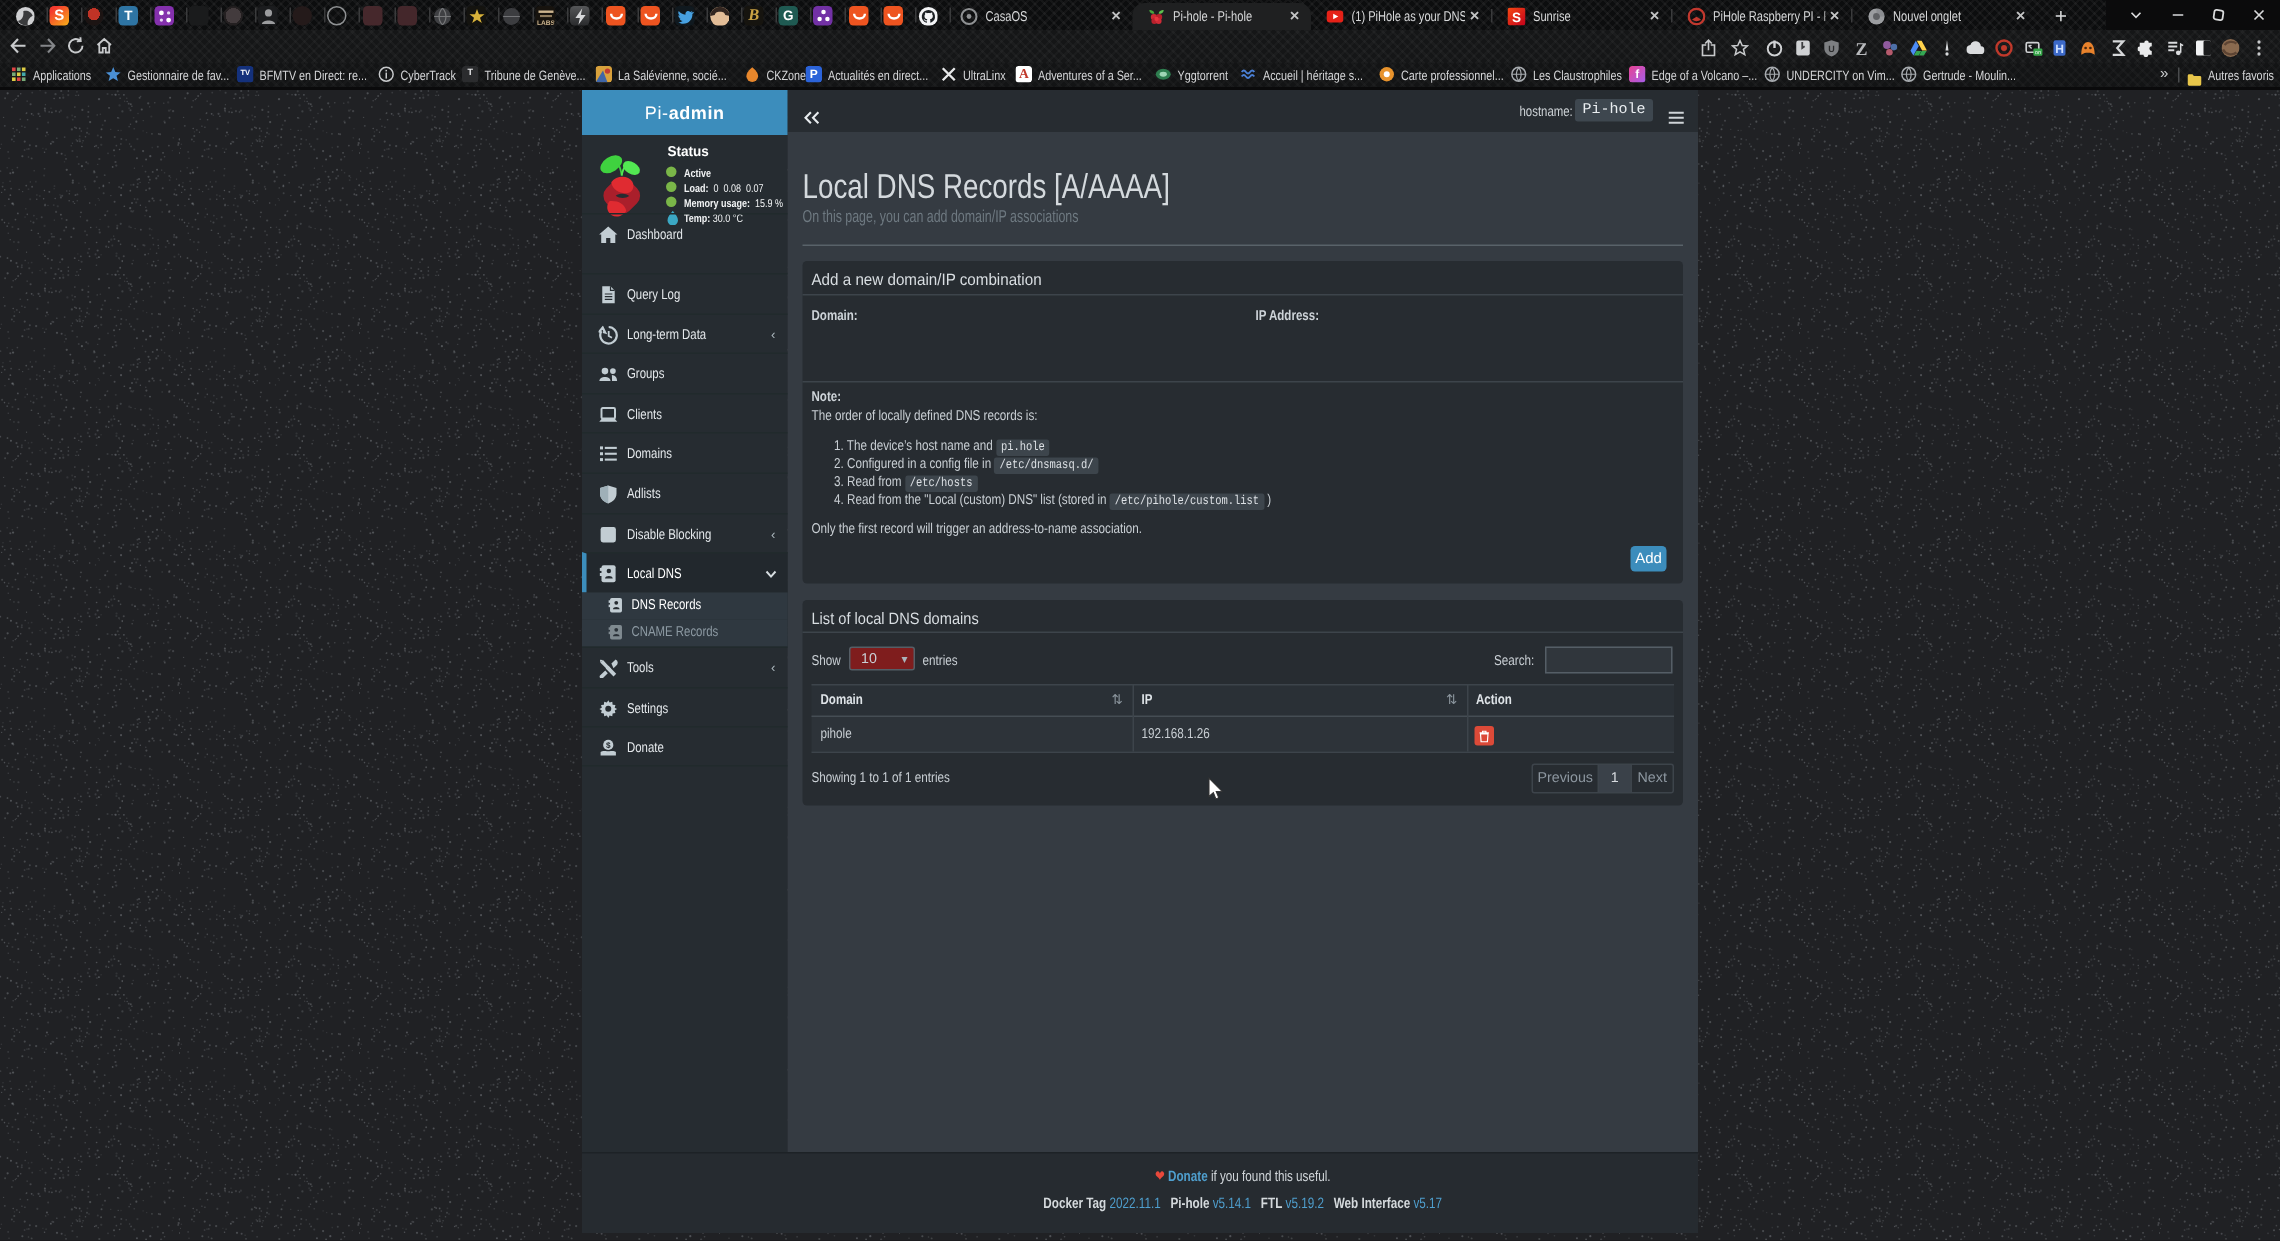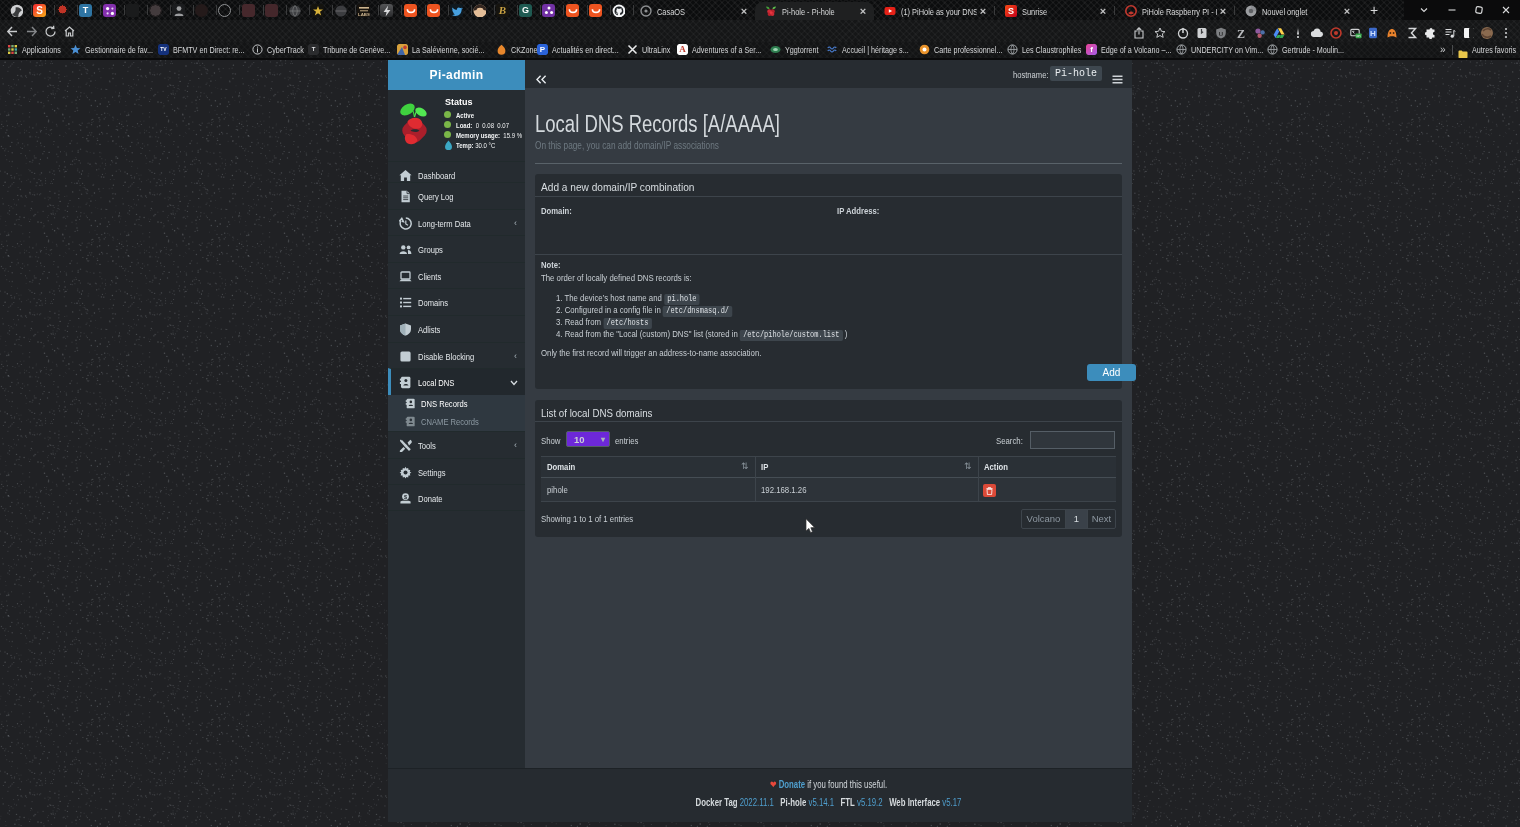--- a/index.html
+++ b/index.html
@@ -1017,21 +1017,21 @@
             <circle cx="26.6" cy="17.5" r="0.49" fill="#777b80" opacity="0.53"></circle>
           </pattern>
         </defs>
         <rect width="1520" height="767" fill="#202124"></rect>
         <rect width="1520" height="767" fill="url(#spk)"></rect>
       </svg>
 <div id="sidebar"></div>
 <div id="navbar"></div>
 <div id="content"></div>
 <div id="footer"></div>
-<div id="logo"><span style="font-weight:bold">Pi-</span><b>admin</b></div>
+<div id="logo"><span style="font-weight:normal">Pi-</span><b>admin</b></div>
 <svg style="position:absolute;left:398px;top:40px;" width="36" height="52" viewBox="0 0 36 52">
 <ellipse cx="9.5" cy="9.5" rx="8" ry="5" transform="rotate(-33 9.5 9.5)" fill="#3fd23f"></ellipse>
 <ellipse cx="23" cy="12" rx="6.2" ry="3.9" transform="rotate(31 23 12)" fill="#52e852"></ellipse>
 <path d="M16.5 17 C16 13.5 15.5 11 13.5 8.5" stroke="#3fd23f" stroke-width="1.2" fill="none"></path>
 <path d="M16.5 17 C17 13.5 18 11.5 20 9.5" stroke="#52e852" stroke-width="1.2" fill="none"></path>
 <g transform="rotate(45 16.5 30.5)">
           <rect x="5.8" y="19.8" width="21.4" height="21.4" rx="7" fill="#aa1f2b"></rect>
         </g>
 <path d="M9.5 21.5 C13 16.5 21 16.8 23.5 21 C25.5 24.5 23.5 28.5 20 28.8 C15.5 29.2 10.5 27 9.5 21.5 Z" fill="#e02b31"></path>
 <path d="M8.5 34 C13.5 33.5 18.5 35.5 19.5 40.5 C16.5 45.8 9.5 45.2 7.5 41 C6.3 38.5 6.8 35.8 8.5 34 Z" fill="#e02b31"></path>
@@ -1041,21 +1041,21 @@
 <div style="position:absolute;left:444px;top:51px;width:7px;height:7px;border-radius:50%;background:#7ab648;"></div>
       <div style="position:absolute;left:456px;top:51px;color:#f2f4f5;font-size:7.5px;line-height:9px;white-space:nowrap;transform:scaleX(.8);transform-origin:0 50%;"><b>Active</b></div>
 <div style="position:absolute;left:444px;top:61px;width:7px;height:7px;border-radius:50%;background:#7ab648;"></div>
       <div style="position:absolute;left:456px;top:61px;color:#f2f4f5;font-size:7.5px;line-height:9px;white-space:nowrap;transform:scaleX(.8);transform-origin:0 50%;"><b>Load:</b>&nbsp; 0&nbsp; 0.08&nbsp; 0.07</div>
 <div style="position:absolute;left:444px;top:71px;width:7px;height:7px;border-radius:50%;background:#7ab648;"></div>
       <div style="position:absolute;left:456px;top:71px;color:#f2f4f5;font-size:7.5px;line-height:9px;white-space:nowrap;transform:scaleX(.8);transform-origin:0 50%;"><b>Memory usage:</b>&nbsp; 15.9 %</div>
 <svg style="position:absolute;left:444px;top:80px;" width="9" height="10" viewBox="0 0 9 10">
         <path d="M4.5 0.5 C6.5 3 8 4.8 8 7 A3.5 3.2 0 0 1 1 7 C1 4.8 2.5 3 4.5 0.5 Z" fill="#3ba8c4"></path>
       </svg>
 <div style="position:absolute;left:456px;top:81px;color:#f2f4f5;font-size:7.5px;line-height:9px;transform:scaleX(.8);transform-origin:0 50%;"><b>Temp:</b> 30.0 °C</div>
-<div class="mi" style="top:101px;text-align:right;">
+<div class="mi" style="top:82px;text-align:right;">
         <div class="icon"><svg width="13" height="13" viewBox="0 0 13 13">
             <path d="M6.5 1 L12.6 6.3 L11.2 6.3 L11.2 12 L7.9 12 L7.9 8.6 L5.1 8.6 L5.1 12 L1.8 12 L1.8 6.3 L0.4 6.3 Z" fill="#c2cdd3"></path>
           </svg></div>
         <div class="lab">Dashboard</div>
       </div>
 <div class="mi" style="top:122px;">
         <div class="icon"><svg width="13" height="13" viewBox="0 0 13 13">
             <path d="M2.5 0.8 H8 L10.8 3.6 V12.2 H2.5 Z" fill="#c2cdd3"></path>
             <path d="M8 0.8 V3.6 H10.8" fill="none" stroke="#262c31" stroke-width="0.8"></path>
             <path d="M4.2 6 h5 M4.2 7.8 h5 M4.2 9.6 h5" stroke="#262c31" stroke-width="0.8"></path>
@@ -1189,26 +1189,26 @@
 <div class="lbl" style="left:541px;top:146px;">Domain:</div>
 <div class="lbl" style="left:837px;top:146px;">IP Address:</div>
 <div class="hline" style="left:535px;top:194px;width:587px;"></div>
 <div class="lbl" style="left:541px;top:200px;">Note:</div>
 <div class="txt" style="left:541px;top:212px;">The order of locally defined DNS records is:</div>
 <div class="txt" style="left:556px;top:232px;">1. The device’s host name and <span class="code">pi.hole</span></div>
 <div class="txt" style="left:556px;top:244px;">2. Configured in a config file in <span class="code">/etc/dnsmasq.d/</span></div>
 <div class="txt" style="left:556px;top:256px;">3. Read from <span class="code">/etc/hosts</span></div>
 <div class="txt" style="left:556px;top:268px;">4. Read from the "Local (custom) DNS" list (stored in <span class="code">/etc/pihole/custom.list</span> )</div>
 <div class="txt" style="left:541px;top:287px;">Only the first record will trigger an address-to-name association.</div>
-<div style="position:absolute;left:1087px;top:304px;width:49px;height:17px;background:#3c8dbc;border-radius:3px;color:#fff;font-size:10px;line-height:17px;text-align:center;">Add</div>
+<div style="position:absolute;left:1087px;top:304px;width:24px;height:17px;background:#3c8dbc;border-radius:3px;color:#fff;font-size:10px;line-height:17px;text-align:center;">Add</div>
 <div class="box" style="left:535px;top:340px;width:587px;height:137px;"></div>
 <div style="position:absolute;left:541px;top:348px;color:#d9dee2;font-size:11px;line-height:1;transform:scaleX(.885);transform-origin:0 0;white-space:nowrap;">List of local DNS domains</div>
 <div class="hline" style="left:535px;top:361px;width:587px;"></div>
 <div class="txt" style="left:541px;top:375px;">Show</div>
-<div style="position:absolute;left:566px;top:371px;width:44px;height:16px;background:#6d28d9;border:1px solid #555e66;border-radius:2px;color:#c9cfd4;font-size:9.5px;line-height:16px;padding-left:7px;font-weight:bold;">10<span style="position:absolute;right:4px;top:0px;font-size:8px;color:#aab3ba;">▾</span></div>
+<div style="position:absolute;left:566px;top:371px;width:44px;height:16px;background:#7f1d1d;border:1px solid #555e66;border-radius:2px;color:#c9cfd4;font-size:9.5px;line-height:16px;padding-left:7px;">10<span style="position:absolute;right:4px;top:0px;font-size:8px;color:#aab3ba;">▾</span></div>
 <div class="txt" style="left:615px;top:375px;">entries</div>
 <div class="txt" style="left:996px;top:375px;">Search:</div>
 <div class="inp" style="left:1030px;top:371px;width:85px;height:18px;"></div>
 <div style="position:absolute;left:541px;top:396px;width:575px;height:21px;background:#2a3036;"></div>
 <div style="position:absolute;left:541px;top:417px;width:575px;height:24px;background:#2d3339;"></div>
 <div class="hline" style="left:541px;top:396px;width:575px;"></div>
 <div class="hline" style="left:541px;top:417px;width:575px;background:#454d54;"></div>
 <div class="hline" style="left:541px;top:441px;width:575px;"></div>
 <div class="vline" style="left:755px;top:396px;height:45px;"></div>
 <div class="vline" style="left:978px;top:396px;height:45px;"></div>
@@ -1219,21 +1219,21 @@
 <div class="lbl" style="left:984px;top:402px;color:#dfe4e8;">Action</div>
 <div class="txt" style="left:547px;top:424px;">pihole</div>
 <div class="txt" style="left:761px;top:424px;">192.168.1.26</div>
 <div style="position:absolute;left:983px;top:424px;width:13px;height:13px;background:#dc4a38;border-radius:2px;">
 <svg style="position:absolute;left:3px;top:2.5px;" width="7" height="8" viewBox="0 0 7 8">
           <path d="M0.4 1.6 H6.6 M2.4 1.4 V0.4 H4.6 V1.4 M1 2.3 L1.4 7.6 H5.6 L6 2.3 Z" stroke="#fff" stroke-width="0.8" fill="none"></path>
         </svg>
       </div>
 <div class="txt" style="left:541px;top:453px;">Showing 1 to 1 of 1 entries</div>
 <div style="position:absolute;left:1021px;top:449px;width:95px;height:20px;background:#272c31;border:1px solid #3d444b;border-radius:2px;">
-<div style="position:absolute;left:0;top:0;width:44px;height:18px;color:#8d97a0;font-size:9.5px;line-height:18px;text-align:center;border-right:1px solid #3d444b;">Volcano</div>
+<div style="position:absolute;left:0;top:0;width:44px;height:18px;color:#8d97a0;font-size:9.5px;line-height:18px;text-align:center;border-right:1px solid #3d444b;">Previous</div>
 <div style="position:absolute;left:44px;top:0;width:22px;height:18px;background:#3a4149;color:#d6dbdf;font-size:9.5px;line-height:18px;text-align:center;border-right:1px solid #3d444b;">1</div>
 <div style="position:absolute;left:66px;top:0;width:27px;height:18px;color:#8d97a0;font-size:9.5px;line-height:18px;text-align:center;">Next</div>
 </div>
 <svg style="position:absolute;left:805px;top:458px;" width="11" height="17" viewBox="0 0 11 17">
 <path d="M1 0.8 L1 13 L3.9 10.4 L5.6 14.6 L7.5 13.8 L5.8 9.7 L9.6 9.5 Z" fill="#fff" stroke="#333" stroke-width="0.7"></path>
       </svg>
 <div style="position:absolute;left:525px;top:719px;width:607px;text-align:center;font-size:10px;line-height:12px;color:#d2d7db;transform:scaleX(.78);transform-origin:50% 50%;">
 <span style="color:#e8483b;">❤</span> <span style="color:#4f9fce;font-weight:bold;">Donate</span> if you found this useful.</div>
 <div style="position:absolute;left:525px;top:737px;width:607px;text-align:center;font-size:10px;line-height:12px;color:#d5dadd;transform:scaleX(.78);transform-origin:50% 50%;">
 <b>Docker Tag</b> <span style="color:#4f9fce;">2022.11.1</span> &nbsp; <b>Pi-hole</b> <span style="color:#4f9fce;">v5.14.1</span> &nbsp; <b>FTL</b> <span style="color:#4f9fce;">v5.19.2</span> &nbsp; <b>Web Interface</b> <span style="color:#4f9fce;">v5.17</span></div>

